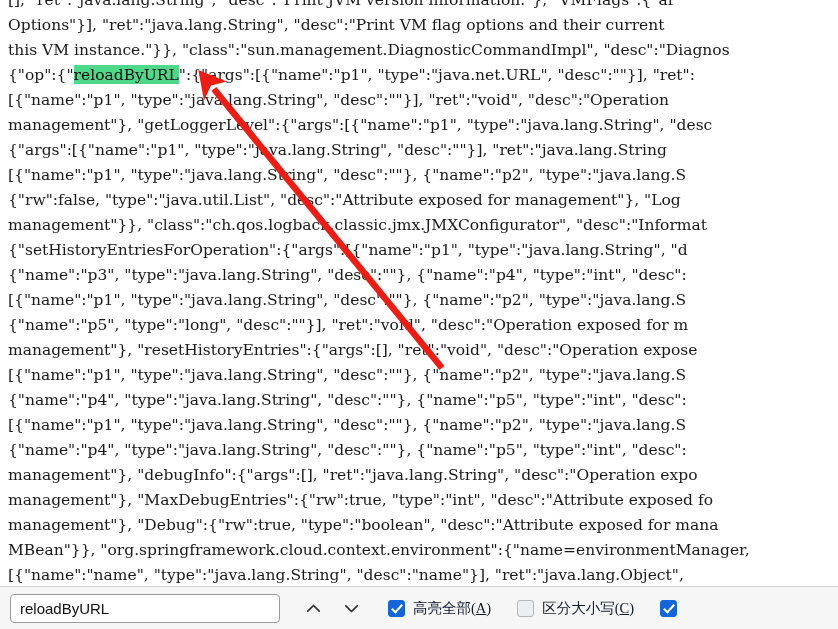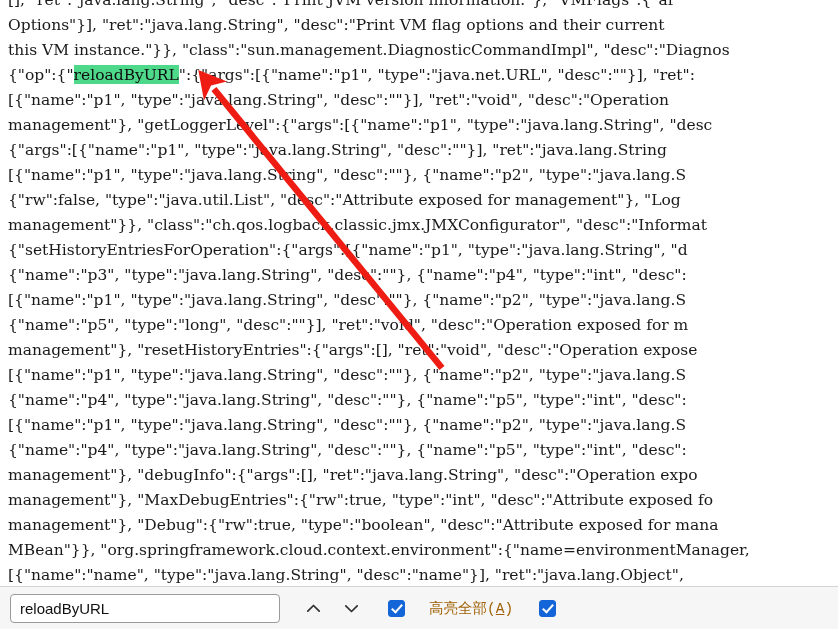--- a/index.html
+++ b/index.html
@@ -156,24 +156,24 @@
     position: absolute;
     left: 5px;
     top: 1.5px;
     width: 4px;
     height: 9px;
     border: solid #ffffff;
     border-width: 0 2px 2px 0;
     transform: rotate(42deg);
   }
   .opt-label {
-    margin-left: 24px;
+    margin-left: 8px;
     font-size: 14.5px;
-    color: #a16207;
-    font-family: Liberation Mono, monospace;
+    color: #0f172a;
+    font-family: Liberation Serif, serif;
   }
   .opt-label u { text-decoration: underline; }
 </style>
 </head>
 <body>
 
 <div id="content-viewport">
   <div id="json-text"><span class="ln">[], "ret":"java.lang.String", "desc":"Print JVM version information."}, "VMFlags":{"ar</span><span class="ln">Options"}], "ret":"java.lang.String", "desc":"Print VM flag options and their current</span><span class="ln">this VM instance."}}, "class":"sun.management.DiagnosticCommandImpl", "desc":"Diagnos</span><span class="ln">{"op":{"<mark class="find-hit">reloadByURL</mark>":{"args":[{"name":"p1", "type":"java.net.URL", "desc":""}], "ret":</span><span class="ln">[{"name":"p1", "type":"java.lang.String", "desc":""}], "ret":"void", "desc":"Operation</span><span class="ln">management"}, "getLoggerLevel":{"args":[{"name":"p1", "type":"java.lang.String", "desc</span><span class="ln">{"args":[{"name":"p1", "type":"java.lang.String", "desc":""}], "ret":"java.lang.String</span><span class="ln">[{"name":"p1", "type":"java.lang.String", "desc":""}, {"name":"p2", "type":"java.lang.S</span><span class="ln">{"rw":false, "type":"java.util.List", "desc":"Attribute exposed for management"}, "Log</span><span class="ln">management"}}, "class":"ch.qos.logback.classic.jmx.JMXConfigurator", "desc":"Informat</span><span class="ln">{"setHistoryEntriesForOperation":{"args":[{"name":"p1", "type":"java.lang.String", "d</span><span class="ln">{"name":"p3", "type":"java.lang.String", "desc":""}, {"name":"p4", "type":"int", "desc":</span><span class="ln">[{"name":"p1", "type":"java.lang.String", "desc":""}, {"name":"p2", "type":"java.lang.S</span><span class="ln">{"name":"p5", "type":"long", "desc":""}], "ret":"void", "desc":"Operation exposed for m</span><span class="ln">management"}, "resetHistoryEntries":{"args":[], "ret":"void", "desc":"Operation expose</span><span class="ln">[{"name":"p1", "type":"java.lang.String", "desc":""}, {"name":"p2", "type":"java.lang.S</span><span class="ln">{"name":"p4", "type":"java.lang.String", "desc":""}, {"name":"p5", "type":"int", "desc":</span><span class="ln">[{"name":"p1", "type":"java.lang.String", "desc":""}, {"name":"p2", "type":"java.lang.S</span><span class="ln">{"name":"p4", "type":"java.lang.String", "desc":""}, {"name":"p5", "type":"int", "desc":</span><span class="ln">management"}, "debugInfo":{"args":[], "ret":"java.lang.String", "desc":"Operation expo</span><span class="ln">management"}, "MaxDebugEntries":{"rw":true, "type":"int", "desc":"Attribute exposed fo</span><span class="ln">management"}, "Debug":{"rw":true, "type":"boolean", "desc":"Attribute exposed for mana</span><span class="ln">MBean"}}, "org.springframework.cloud.context.environment":{"name=environmentManager,</span><span class="ln">[{"name":"name", "type":"java.lang.String", "desc":"name"}], "ret":"java.lang.Object",</span></div>
 
   <svg id="annotation-arrow" viewBox="0 0 838 586" xmlns="http://www.w3.org/2000/svg">
@@ -204,19 +204,23 @@
     <svg width="19" height="19" viewBox="0 0 19 19">
       <path d="M3.8 6.8 L9.5 12.5 L15.2 6.8" fill="none" stroke="#303030" stroke-width="1.7" stroke-linecap="round" stroke-linejoin="round"></path>
     </svg>
   </button>
 
   <div class="opt" id="opt-highlight-all">
     <span class="cb on"></span>
     <span class="opt-label"><span>高亮全部(</span><u>A</u><span>)</span></span>
   </div>
 
+  <div class="opt" id="opt-match-case">
+    <span class="cb off"></span>
+    <span class="opt-label"><span>区分大小写(</span><u>C</u><span>)</span></span>
+  </div>
 
 
   <div class="opt" id="opt-whole-words">
     <span class="cb on"></span>
   </div>
 
 </div>
 
 </body></html>

